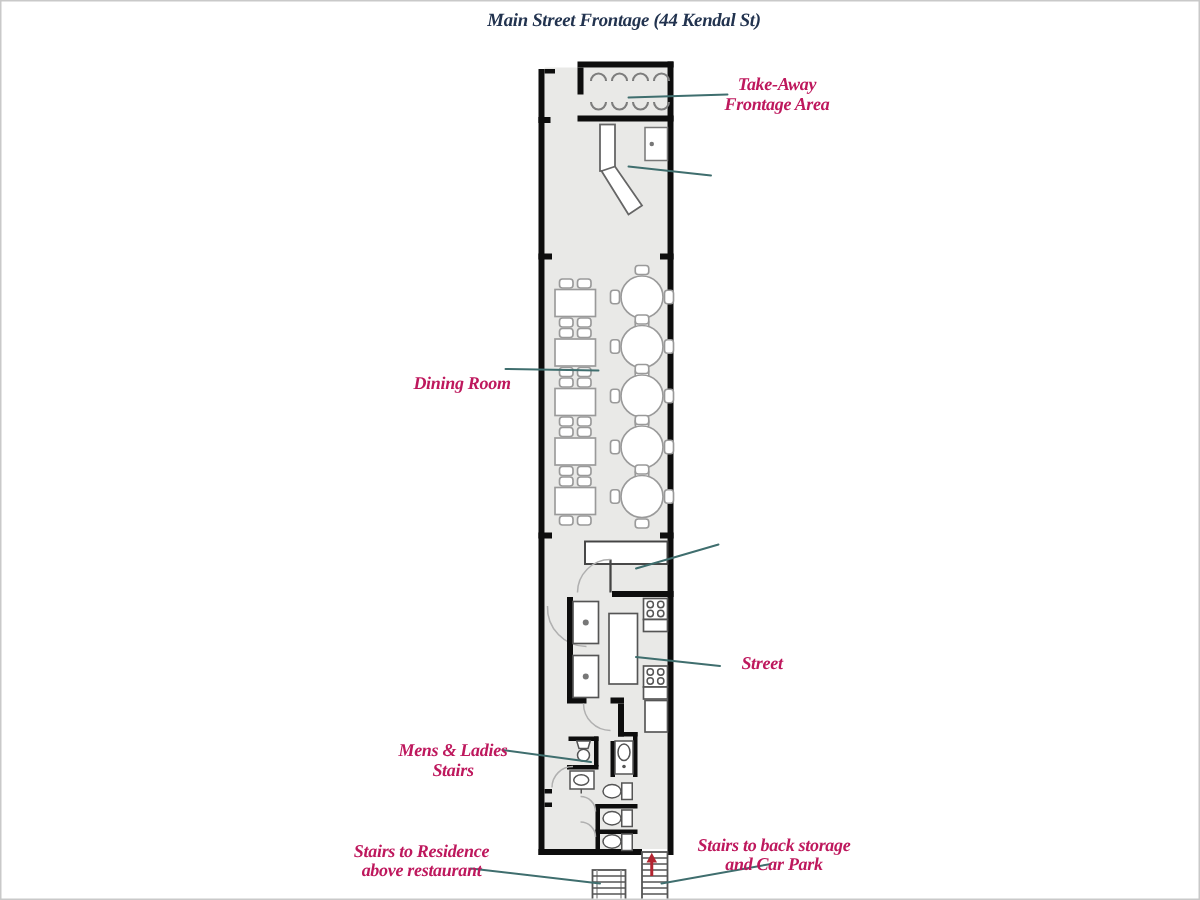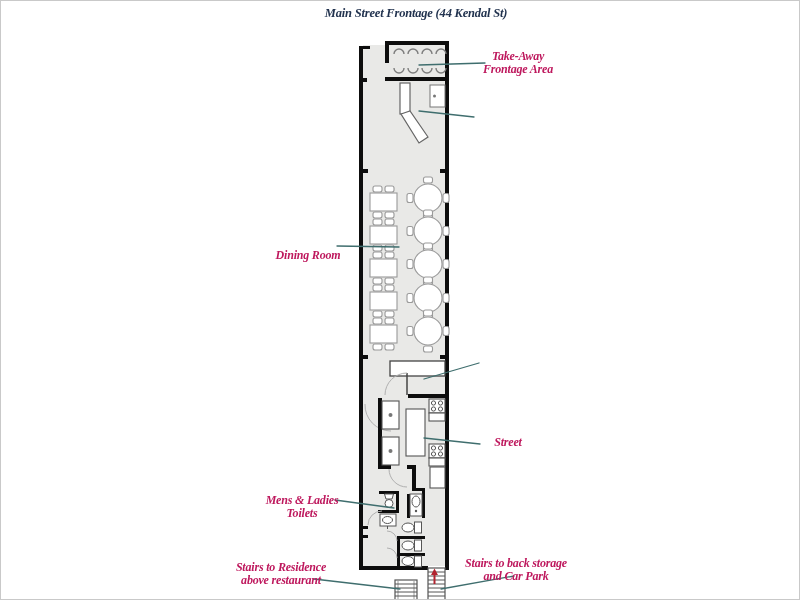--- a/index.html
+++ b/index.html
@@ -259,21 +259,21 @@
   <span>Dining Room</span>
 </div>
 
 
 <div class="lbl" style="left:507px;top:435px;">
   <span>Street</span>
 </div>
 
 <div class="lbl" style="left:301px;top:481px;margin-top:12px;">
   <span>Mens &amp; Ladies</span>
-  <span>Toilets</span>
+  <span>Stairs</span>
 </div>
 
 <div class="lbl" style="left:280px;top:560px;">
   <span>Stairs to Residence</span>
   <span>above restaurant</span>
 </div>
 
 <div class="lbl" style="left:515px;top:556px;">
   <span>Stairs to back storage</span>
   <span>and Car Park</span>

